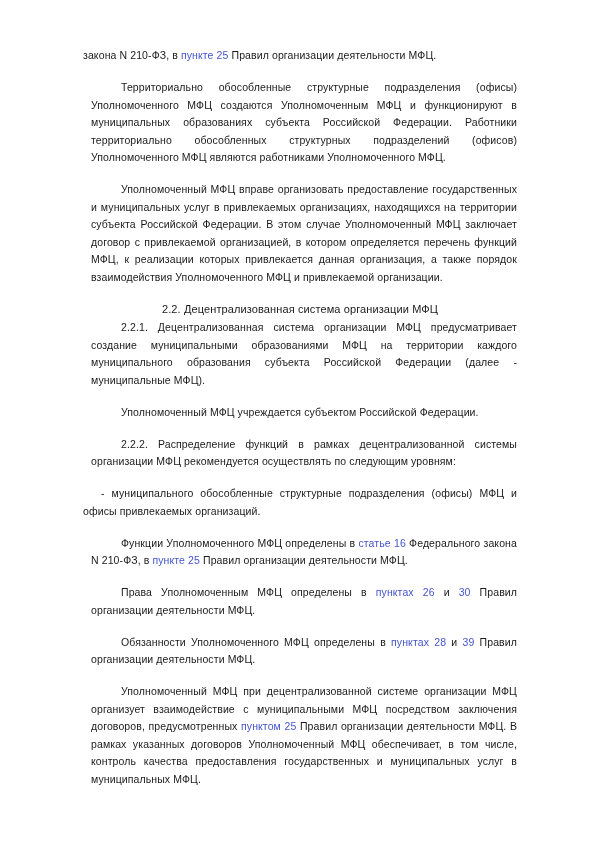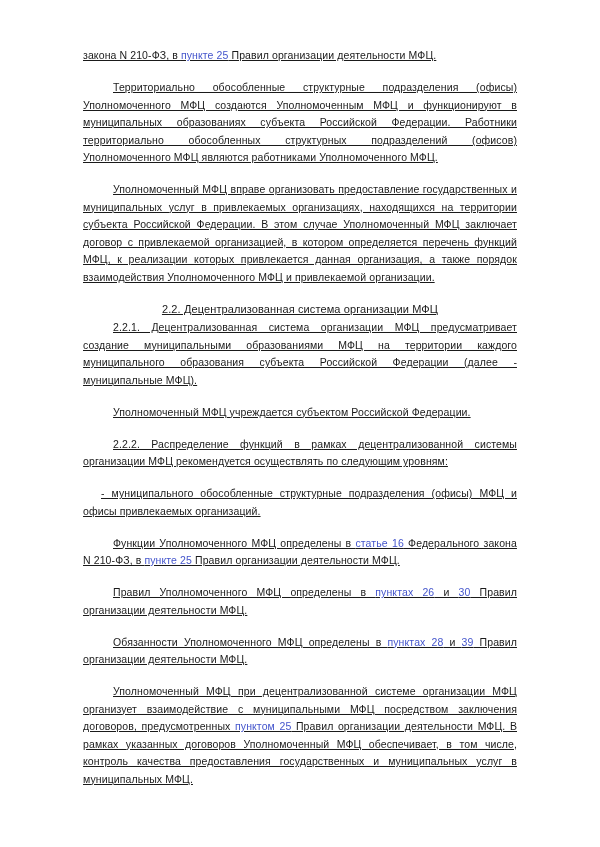--- a/index.html
+++ b/index.html
@@ -13,37 +13,37 @@
     font-family: "Liberation Sans", "DejaVu Sans", sans-serif;
     color: #1a1a1a;
     overflow: hidden;
   }
   .page {
     box-sizing: border-box;
     width: 581px;
     height: 847px;
     padding: 47px 105px 0 83px;
     background: #ffffff;
-    text-decoration: underline;
   }
   .doc-body {
     width: 434px;
   }
   p.para {
     margin: 0 0 14.5px 0;
     font-size: 10.5px;
     line-height: 17.5px;
     text-align: justify;
     text-justify: inter-word;
     letter-spacing: 0.01em;
     color: #1a1a1a;
     hyphens: none;
   }
   p.para.indent {
     text-indent: 30px;
+    margin-left: 8px;
   }
   p.para.noindent {
     text-indent: 0;
   }
   p.para.listitem {
     text-indent: 18px;
   }
   p.heading {
     margin: 0 0 1px 0;
     font-size: 11px;
@@ -66,17 +66,17 @@
   <div class="doc-body" id="doc-body">
       <p class="para noindent" id="p-continuation"><span>закона N 210-ФЗ, в </span><a class="lnk" href="#">пункте 25</a><span> Правил организации деятельности МФЦ.</span></p>
       <p class="para indent" id="p-tosp-upolnomochennogo"><span>Территориально обособленные структурные подразделения (офисы) Уполномоченного МФЦ создаются Уполномоченным МФЦ и функционируют в муниципальных образованиях субъекта Российской Федерации. Работники территориально обособленных структурных подразделений (офисов) Уполномоченного МФЦ являются работниками Уполномоченного МФЦ.</span></p>
       <p class="para indent" id="p-upolnomochennyj-vprave-1"><span>Уполномоченный МФЦ вправе организовать предоставление государственных и муниципальных услуг в привлекаемых организациях, находящихся на территории субъекта Российской Федерации. В этом случае Уполномоченный МФЦ заключает договор с привлекаемой организацией, в котором определяется перечень функций МФЦ, к реализации которых привлекается данная организация, а также порядок взаимодействия Уполномоченного МФЦ и привлекаемой организации.</span></p>
       <p class="heading" id="h-2-2"><span>2.2. Децентрализованная система организации МФЦ</span></p>
       <p class="para indent" id="p-2-2-1"><span>2.2.1. Децентрализованная система организации МФЦ предусматривает создание муниципальными образованиями МФЦ на территории каждого муниципального образования субъекта Российской Федерации (далее - муниципальные МФЦ).</span></p>
       <p class="para indent" id="p-uchrezhdaetsya"><span>Уполномоченный МФЦ учреждается субъектом Российской Федерации.</span></p>
       <p class="para indent" id="p-2-2-2"><span>2.2.2. Распределение функций в рамках децентрализованной системы организации МФЦ рекомендуется осуществлять по следующим уровням:</span></p>
       <p class="para listitem" id="li-tosp"><span>- муниципального обособленные структурные подразделения (офисы) МФЦ и офисы привлекаемых организаций.</span></p>
       <p class="para indent" id="p-funkcii"><span>Функции Уполномоченного МФЦ определены в </span><a class="lnk" href="#">статье 16</a><span> Федерального закона N 210-ФЗ, в </span><a class="lnk" href="#">пункте 25</a><span> Правил организации деятельности МФЦ.</span></p>
-      <p class="para indent" id="p-prava"><span>Правил Уполномоченного МФЦ определены в </span><a class="lnk" href="#">пунктах 26</a><span> и </span><a class="lnk" href="#">30</a><span> Правил организации деятельности МФЦ.</span></p>
+      <p class="para indent" id="p-prava"><span>Права Уполномоченным МФЦ определены в </span><a class="lnk" href="#">пунктах 26</a><span> и </span><a class="lnk" href="#">30</a><span> Правил организации деятельности МФЦ.</span></p>
       <p class="para indent" id="p-obyazannosti"><span>Обязанности Уполномоченного МФЦ определены в </span><a class="lnk" href="#">пунктах 28</a><span> и </span><a class="lnk" href="#">39</a><span> Правил организации деятельности МФЦ.</span></p>
       <p class="para indent" id="p-vzaimodejstvie"><span>Уполномоченный МФЦ при децентрализованной системе организации МФЦ организует взаимодействие с муниципальными МФЦ посредством заключения договоров, предусмотренных </span><a class="lnk" href="#">пунктом 25</a><span> Правил организации деятельности МФЦ. В рамках указанных договоров Уполномоченный МФЦ обеспечивает, в том числе, контроль качества предоставления государственных и муниципальных услуг в муниципальных МФЦ.</span></p>
     </div>
 </div>
 
 </body></html>

